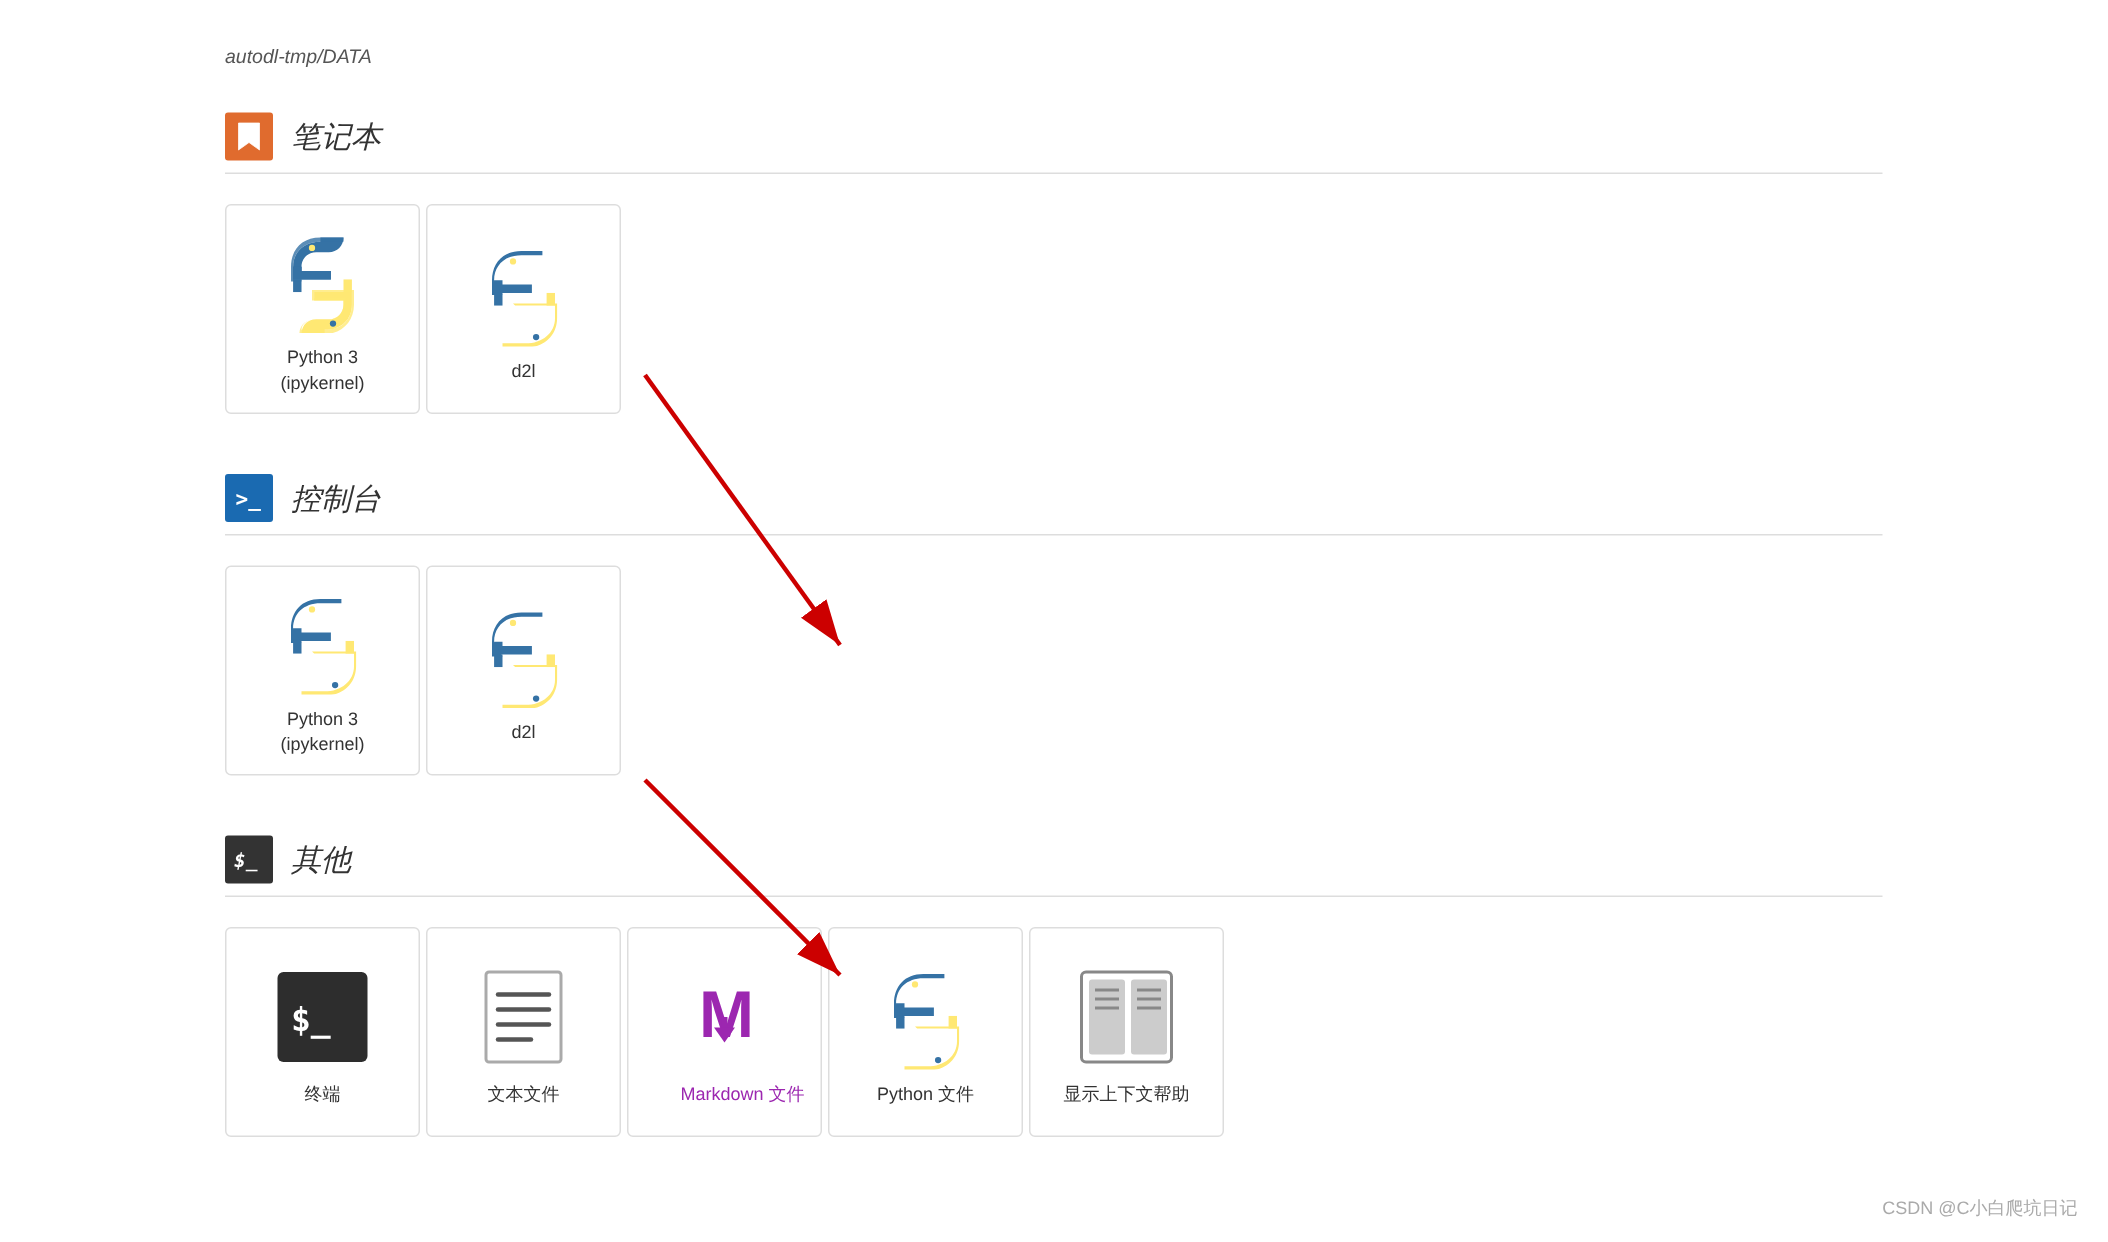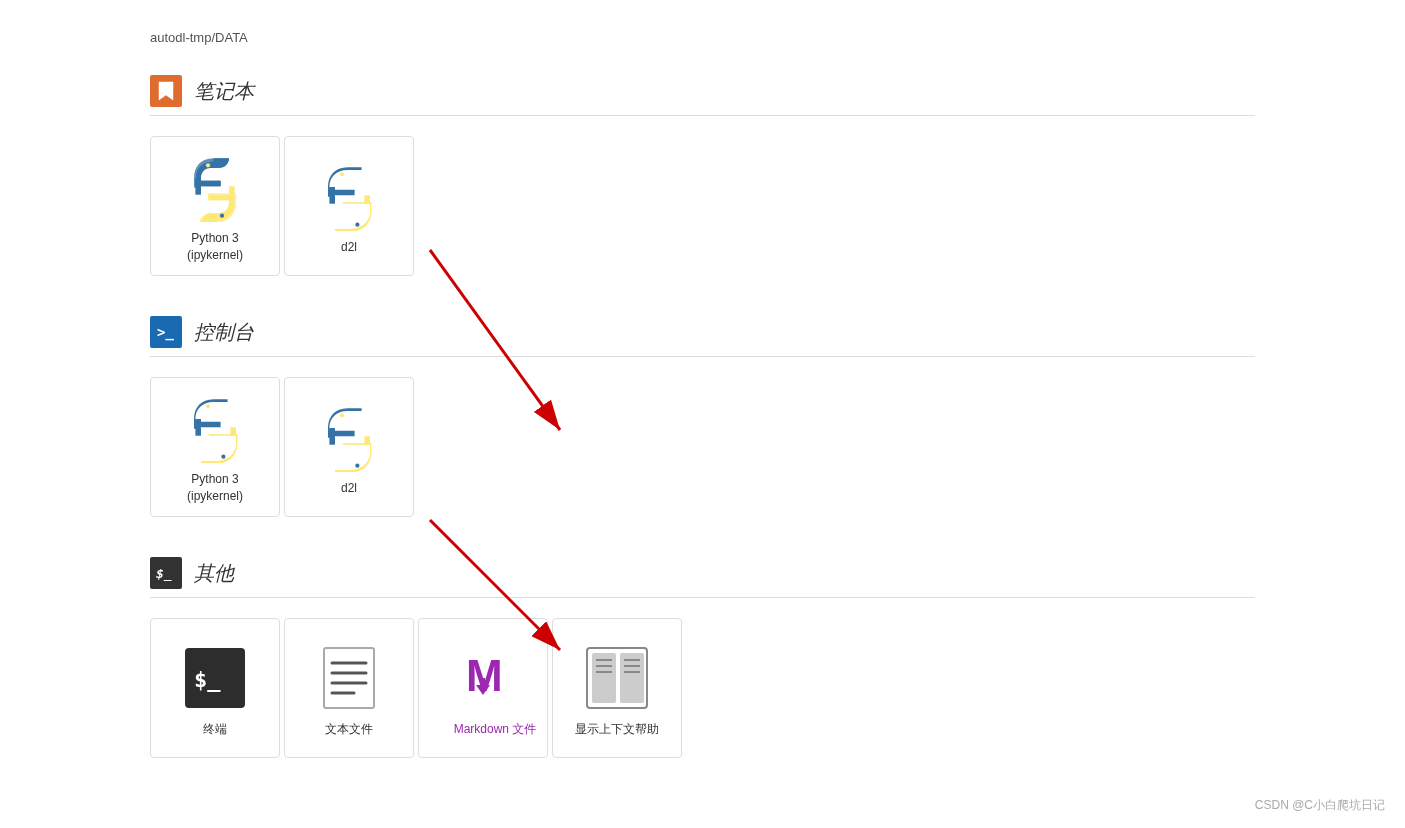--- a/index.html
+++ b/index.html
@@ -14,20 +14,21 @@
     }
 
     .main-container {
       padding: 30px 150px 30px 150px;
     }
 
     .breadcrumb {
       font-size: 13px;
       color: #555;
       margin-bottom: 30px;
+      font-style: italic;
     }
 
     .section {
       margin-bottom: 30px;
     }
 
     .section-header {
       display: flex;
       align-items: center;
       gap: 12px;
@@ -275,20 +276,34 @@
         <svg width="70" height="70" viewBox="0 0 70 70">
 
           <text x="18" y="48" font-family="Arial, sans-serif" font-size="44" fill="#9c27b0" font-weight="bold">M</text>
 
           <polygon points="35,52 28,42 42,42" fill="#9c27b0"></polygon>
           <line x1="35" y1="42" x2="35" y2="35" stroke="#9c27b0" stroke-width="4"></line>
         </svg>
         <span class="kernel-card-label" style="color: #9c27b0; padding-left: 24px;">Markdown 文件</span>
       </div>
 
+      <div class="kernel-card">
+        <svg class="python-icon-svg" viewBox="0 0 100 100">
+          <g transform="translate(10,5)">
+            <path d="M20 32 L20 36 L48 36 L48 44 L12 44 L12 32 Z" fill="#3572A5"></path>
+            <path d="M12 32 C12 18, 22 8, 38 8 L58 8 L58 4 L38 4 C20 4, 10 16, 10 32 L10 46 L20 46 Z" fill="#3572A5"></path>
+            <circle cx="30" cy="14" r="3" fill="#FFE873"></circle>
+            <path d="M32 56 L70 56 L70 68 C70 82, 58 92, 42 92 L20 92 L20 96 L42 96 C60 96, 72 84, 72 68 L72 54 L30 54 Z" fill="#FFE873"></path>
+            <circle cx="52" cy="86" r="3" fill="#3572A5"></circle>
+            <rect x="12" y="44" width="8" height="12" fill="#3572A5"></rect>
+            <rect x="62" y="44" width="8" height="12" fill="#FFE873"></rect>
+          </g>
+        </svg>
+        <span class="kernel-card-label">Python 文件</span>
+      </div>
 
       <div class="kernel-card">
         <svg width="70" height="70" viewBox="0 0 70 70">
           <rect x="5" y="5" width="60" height="60" rx="3" fill="none" stroke="#888" stroke-width="2"></rect>
 
           <rect x="10" y="10" width="24" height="50" rx="2" fill="#ccc"></rect>
           <rect x="38" y="10" width="24" height="50" rx="2" fill="#ccc"></rect>
           <line x1="14" y1="17" x2="30" y2="17" stroke="#888" stroke-width="2"></line>
           <line x1="14" y1="23" x2="30" y2="23" stroke="#888" stroke-width="2"></line>
           <line x1="14" y1="29" x2="30" y2="29" stroke="#888" stroke-width="2"></line>

